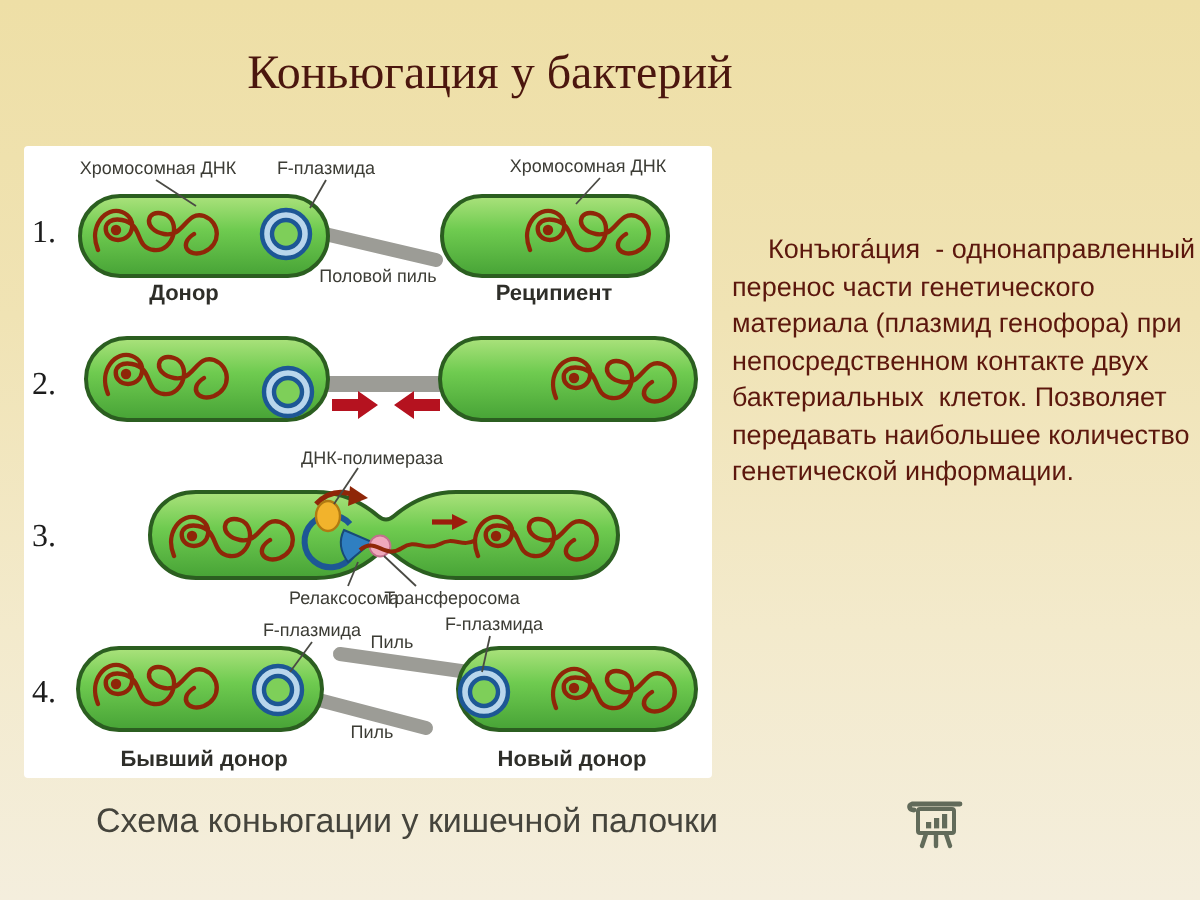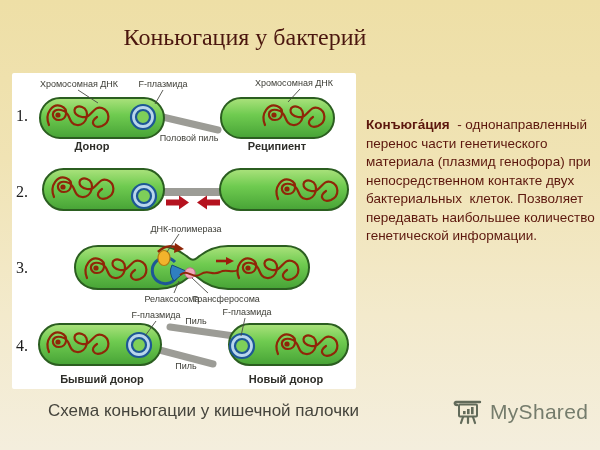--- a/index.html
+++ b/index.html
@@ -15,21 +15,21 @@
   }
   .panel{
     position:absolute;left:12px;top:73px;width:344px;height:316px;
     background:#ffffff;border-radius:2px;
   }
   .panel svg{display:block;}
   .definition{
     position:absolute;left:366px;top:116px;width:234px;
     font-size:13.5px;line-height:18.5px;color:#5c170d;white-space:pre-wrap;
   }
-  .definition .term{font-weight:bold;}
+  .definition .term{font-weight:normal;margin-left:18px;}
   .caption{
     position:absolute;left:48px;top:401px;
     font-size:17px;color:#45443c;
   }
   .watermark{
     position:absolute;left:452px;top:396px;display:flex;align-items:center;
     opacity:0.92;
   }
   .watermark .brand{
     font-size:21px;color:#6b7363;margin-left:6px;letter-spacing:0.3px;
@@ -146,14 +146,13 @@
   <svg width="32" height="31" viewBox="0 0 32 31">
     <path d="M5,9 C2.5,9 2,6.5 4,6 L28,6" fill="none" stroke="#566050" stroke-width="2.4" stroke-linecap="round"></path>
     <rect x="7" y="8.5" width="18" height="12" rx="1" fill="none" stroke="#566050" stroke-width="2"></rect>
     <rect x="11" y="15" width="2.6" height="3.2" fill="#566050"></rect>
     <rect x="15" y="13" width="2.6" height="5.2" fill="#566050"></rect>
     <rect x="19" y="11" width="2.6" height="7.2" fill="#566050"></rect>
     <line x1="11" y1="21" x2="9" y2="27" stroke="#566050" stroke-width="2.2" stroke-linecap="round"></line>
     <line x1="16" y1="21" x2="16" y2="27" stroke="#566050" stroke-width="2.2" stroke-linecap="round"></line>
     <line x1="21" y1="21" x2="23" y2="27" stroke="#566050" stroke-width="2.2" stroke-linecap="round"></line>
   </svg>
-  <span class="brand">MyShared</span>
 </div>
 
 </body></html>

